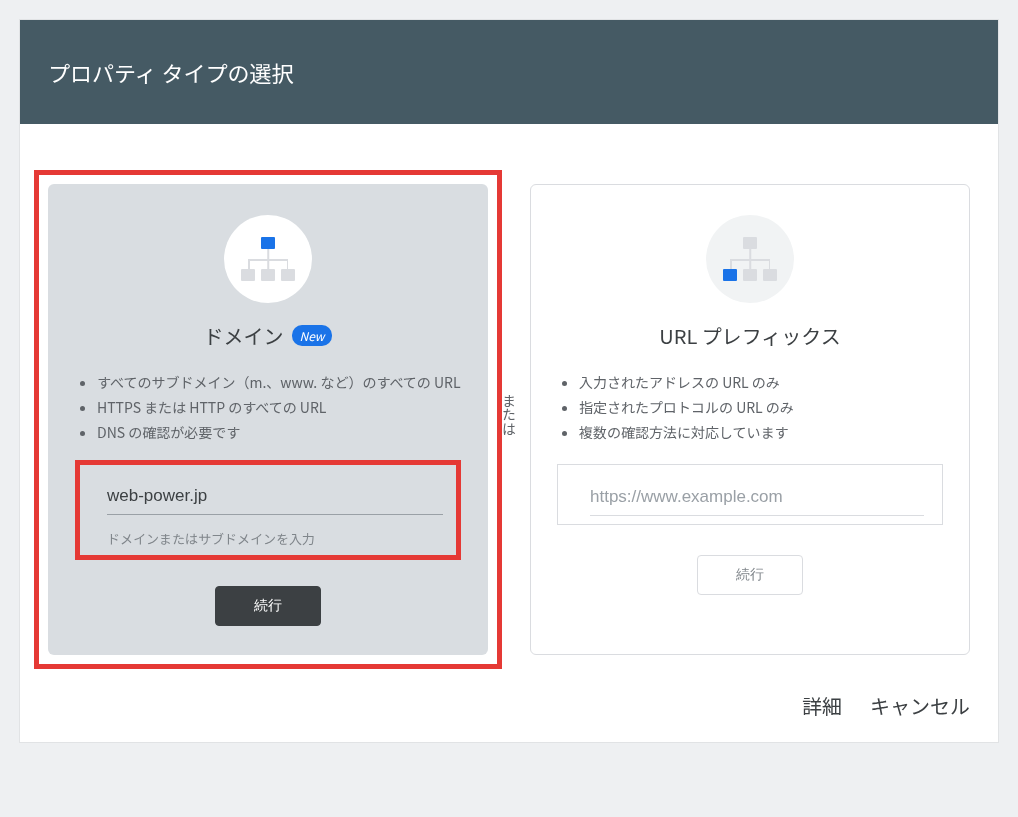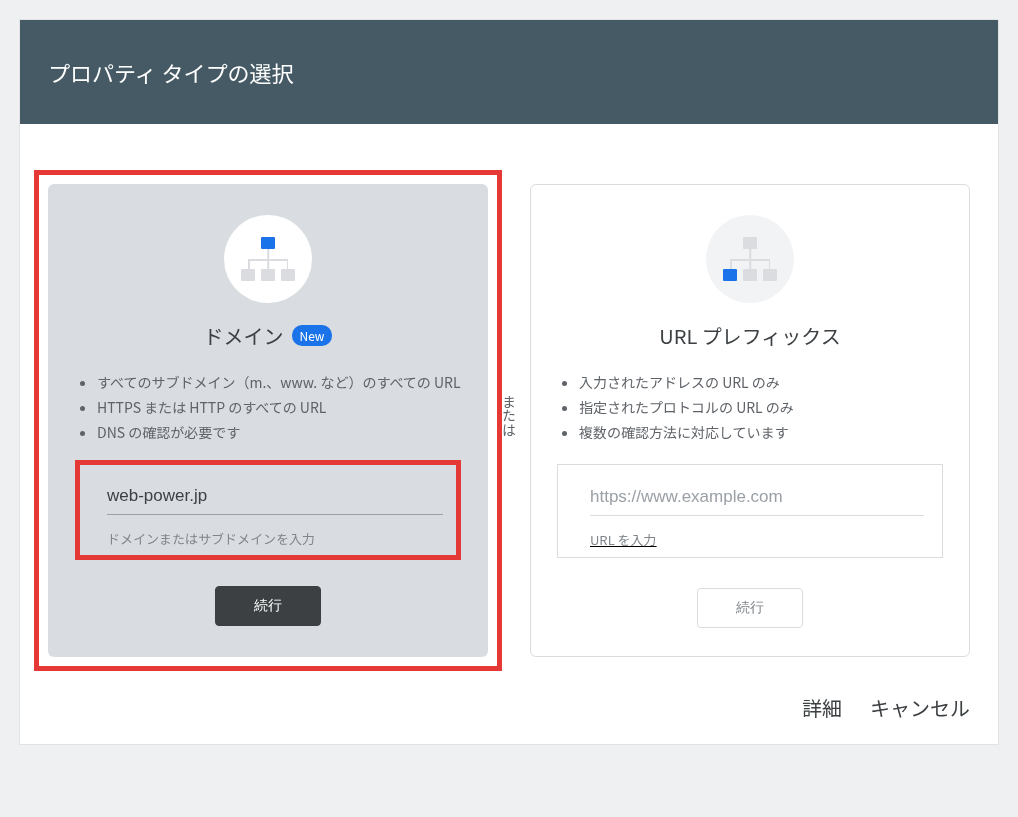--- a/index.html
+++ b/index.html
@@ -85,20 +85,21 @@
       color: #3c4043;
       margin-bottom: 20px;
       display: flex; align-items: center; gap: 8px;
     }
     .new-badge {
       background: #1a73e8;
       color: #fff;
       font-size: 12px;
       padding: 2px 8px;
       border-radius: 10px;
+      font-style: italic;
     }
     .bullets {
       list-style: disc;
       padding-left: 22px;
       color: #5f6368;
       font-size: 14px;
       line-height: 1.8;
       align-self: stretch;
       margin-bottom: 18px;
     }
@@ -218,21 +219,20 @@
         <div class="card-title">
           <span>URL プレフィックス</span>
         </div>
         <ul class="bullets">
           <li>入力されたアドレスの URL のみ</li>
           <li>指定されたプロトコルの URL のみ</li>
           <li>複数の確認方法に対応しています</li>
         </ul>
         <div class="input-area" style="border:1px solid #dadce0;border-radius:0;text-decoration:underline;">
           <input class="text-input" type="text" style="border-bottom-color: rgb(218, 220, 224);" placeholder="https://www.example.com">
-          <div class="helper">URL を入力</div>
         </div>
         <button class="btn">続行</button>
       </div>
     </div>
   </div>
 
   <div class="footer">
     <span class="footer-link">詳細</span>
     <span class="footer-link">キャンセル</span>
   </div>

